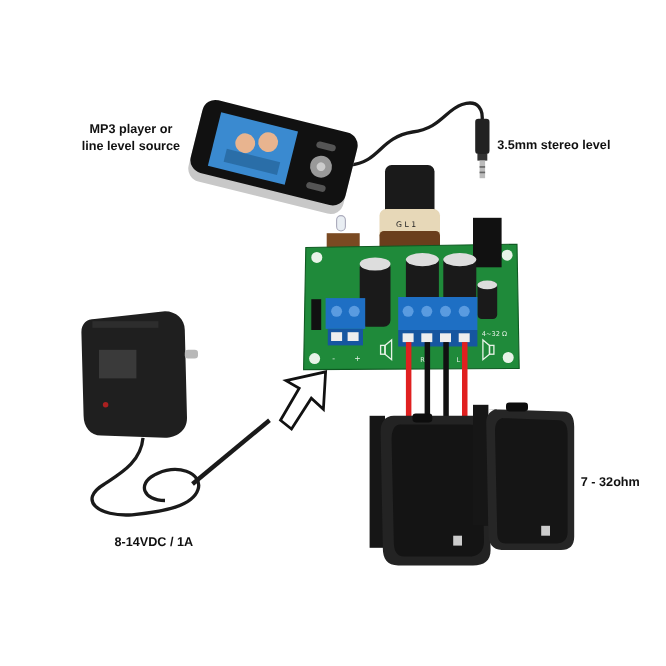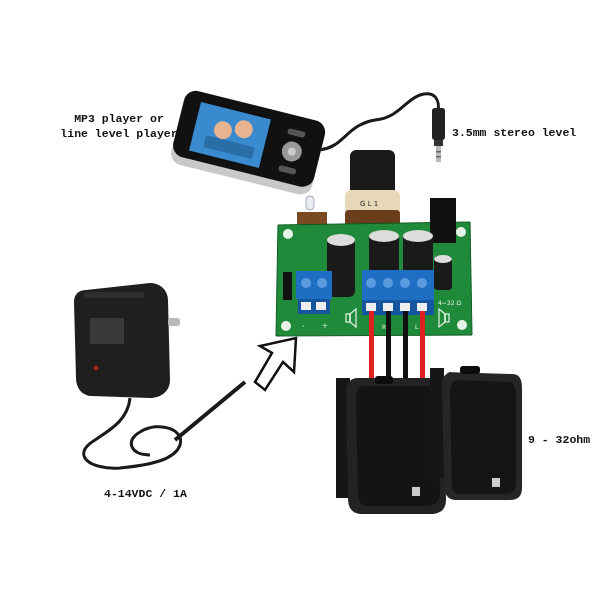--- a/index.html
+++ b/index.html
@@ -1,17 +1,17 @@
 <!DOCTYPE html>
 <html><head>
 <meta charset="utf-8">
 <style>
   html, body { margin:0; padding:0; background:#ffffff; }
   body { width:605px; height:605px; position:relative; overflow:hidden; font-family:"Liberation Sans", sans-serif; }
-  .label { position:absolute; font-family:Liberation Mono, monospace; font-weight:bold; font-size:11.5px; color:#111; line-height:15px; }
+  .label { position:absolute; font-family:Liberation Sans, sans-serif; font-weight:bold; font-size:11.5px; color:#111; line-height:15px; }
   .label.center { text-align:center; }
   svg { position:absolute; left:0; top:0; }
 </style>
 </head>
 <body>
 
 <svg width="605" height="605" viewBox="0 0 605 605">
 
   <path d="M318,150 C345,148 345,125 375,120 C400,117 405,100 420,95 C435,90 440,100 438,112" fill="none" stroke="#1a1a1a" stroke-width="3"></path>
 
@@ -136,20 +136,20 @@
     <rect x="430" y="368" width="14" height="110" fill="#161616"></rect>
     <path d="M444,372 L512,374 C520,374 522,380 522,388 L522,488 C522,496 518,500 510,500 L456,500 C448,500 444,494 444,486 L442,384 C442,378 446,372 452,372 Z" fill="#262626"></path>
     <path d="M456,380 L508,382 C514,382 516,388 516,394 L516,484 C516,490 512,494 506,494 L460,494 C454,494 452,490 452,484 L450,392 C450,386 452,380 458,380 Z" fill="#151515"></path>
     <rect x="460" y="366" width="20" height="8" rx="3" fill="#0d0d0d"></rect>
     <rect x="492" y="478" width="8" height="9" fill="#cccccc"></rect>
   </g>
 </svg>
 
 <div class="label center" style="left:58px; top:111px; width:122px;">
   <div>MP3 player or</div>
-  <div>line level player</div>
+  <div>line level source</div>
 </div>
 
 <div class="label" style="left:452px; top:125px;">3.5mm stereo level</div>
 
-<div class="label" style="left:104px; top:486px;">4-14VDC / 1A</div>
+<div class="label" style="left:104px; top:486px;">8-14VDC / 1A</div>
 
-<div class="label" style="left:528px; top:432px;">9 - 32ohm</div>
+<div class="label" style="left:528px; top:432px;">7 - 32ohm</div>
 
 </body></html>

